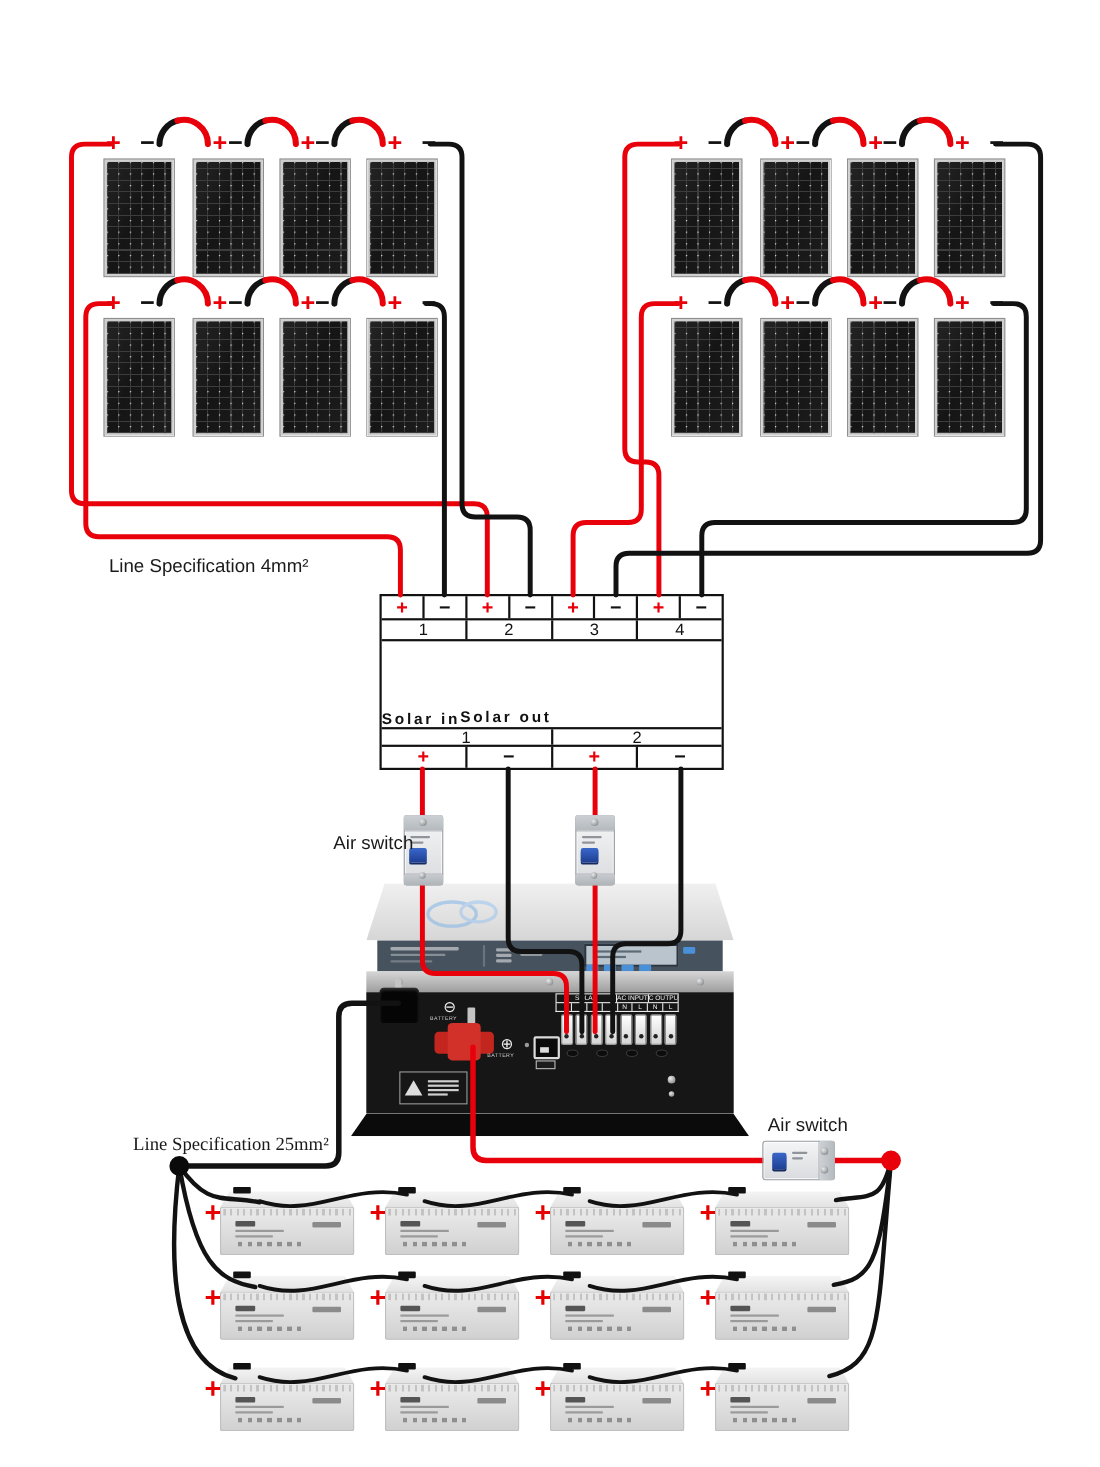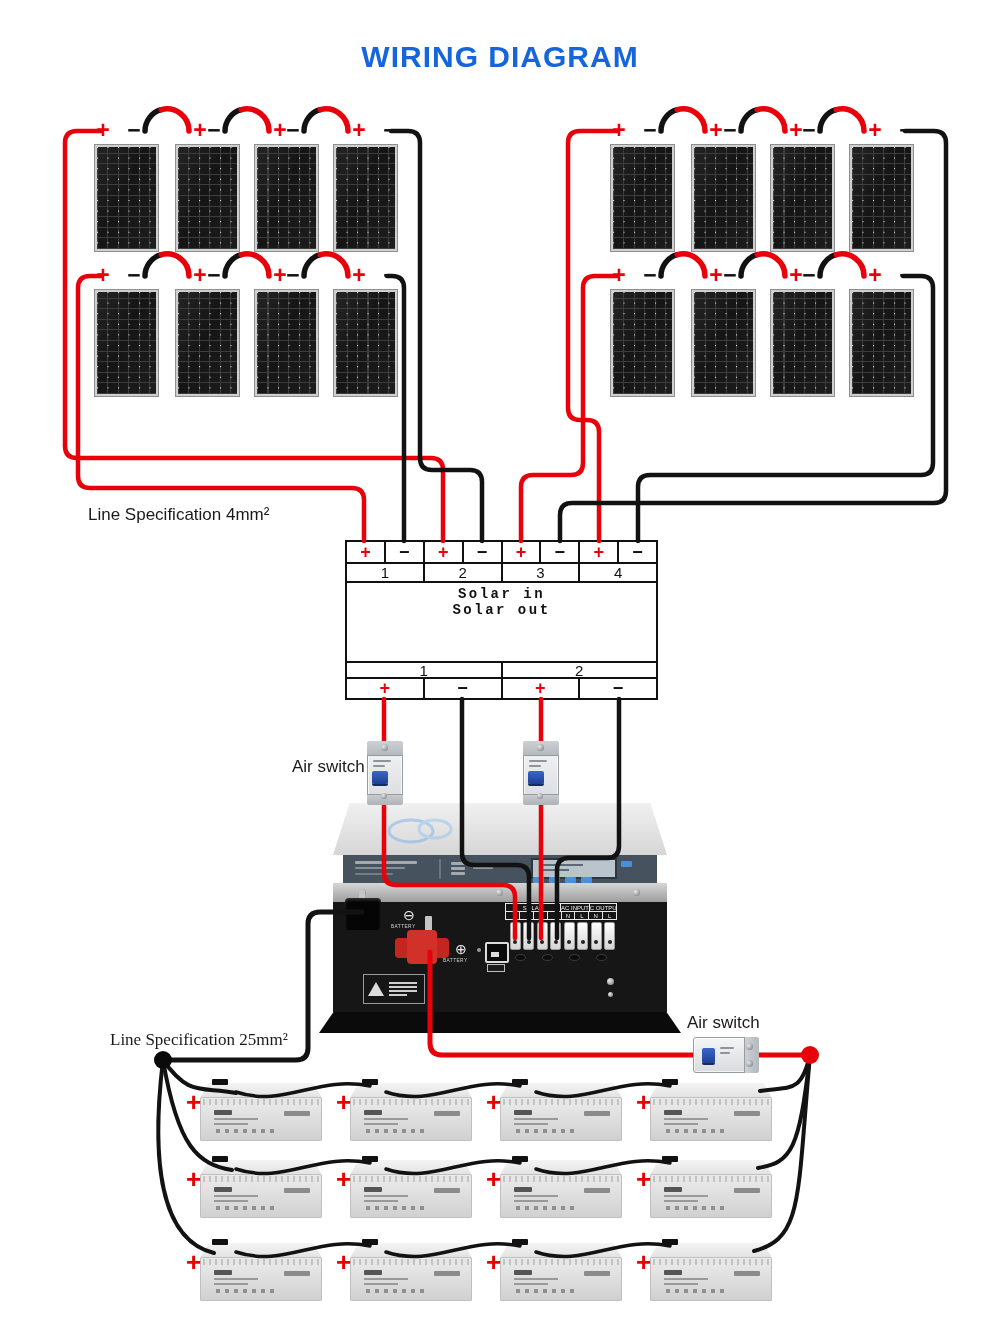--- a/index.html
+++ b/index.html
@@ -2,21 +2,21 @@
 <html><head>
 <meta charset="utf-8">
 <style>
   html,body{margin:0;padding:0;background:#fff;}
   #stage{position:relative;width:1000px;height:1334px;background:#fff;overflow:hidden;
          font-family:"Liberation Sans",sans-serif;}
   
   #title{position:absolute;left:0;top:40px;width:1000px;text-align:center;
          font-size:30px;font-weight:bold;letter-spacing:1px;color:#1565dd;}
   
-  .txt-label{position:absolute;font-size:17px;color:#1a1a1a;white-space:nowrap;z-index:7;}
+  .txt-label{position:absolute;font-size:17px;color:#1a1a1a;white-space:nowrap;z-index:7;margin-left:11px;}
   
   .panel{position:absolute;width:63px;height:106px;background:
       radial-gradient(circle at 0 0, rgba(255,255,255,.85) .9px, transparent 1.6px) 0 0/10.5px 10.6px,
       repeating-linear-gradient(90deg,#3d3d3d 0 1px,transparent 1px 10.5px),
       repeating-linear-gradient(0deg,#3d3d3d 0 1px,transparent 1px 10.6px),
       linear-gradient(115deg,#242424 0%,#151515 45%,#1d1d1d 100%);
       border:2px solid #cfcfcf;box-shadow:0 0 0 1px #8e8e8e;box-sizing:border-box;z-index:1;}
   .pol{position:absolute;transform:translate(-50%,-54%);font-size:23px;font-weight:900;z-index:4;
        line-height:1;}
   .pol.red{color:#e8000a;} .pol.blk{color:#111;}
@@ -26,21 +26,21 @@
   #combined-box{position:absolute;left:345px;top:540px;width:313px;height:160px;background:#fff;
       border:2px solid #111;box-sizing:border-box;display:flex;flex-direction:column;z-index:2;}
   .cb-row{display:flex;box-sizing:border-box;}
   .cb-cell{flex:1;display:flex;align-items:center;justify-content:center;box-sizing:border-box;
       border-right:2px solid #111;font-weight:bold;}
   .cb-cell:last-child{border-right:none;}
   .cb-sign{font-size:18px;} .cb-sign.pos{color:#e8000a;} .cb-sign.neg{color:#111;}
   .cb-num{font-size:15px;color:#111;font-weight:normal;}
   #cb-in-terms{height:22px;border-bottom:2px solid #111;}
   #cb-in-nums{height:19px;border-bottom:2px solid #111;}
-  .cb-body{flex:1;display:flex;flex-direction:column;align-items:center;font-family:Liberation Mono, monospace;}
+  .cb-body{flex:1;display:flex;flex-direction:row;align-items:flex-end;}
   .cb-solar-in{padding-top:3px;font-weight:bold;font-size:14px;letter-spacing:2.5px;color:#111;}
   .cb-name{flex:1;display:flex;align-items:center;font-weight:bold;font-size:14px;
       letter-spacing:1.5px;color:#e8000a;}
   .cb-solar-out{padding-bottom:2px;font-weight:bold;font-size:14px;letter-spacing:2.5px;color:#111;}
   #cb-out-nums{height:16px;border-top:2px solid #111;}
   #cb-out-terms{height:21px;border-top:2px solid #111;}
   
   .breaker{position:absolute;z-index:6;}
   .breaker .body{position:absolute;inset:0;background:linear-gradient(#f4f5f6,#d9dbde);
       border:1px solid #979ca1;border-radius:3px;box-shadow:inset 0 0 0 1px rgba(255,255,255,.7);}
@@ -123,21 +123,20 @@
   .bat-icons{position:absolute;left:16px;top:32px;width:60px;height:4px;
       background:repeating-linear-gradient(90deg,#8f8f8f 0 4px,transparent 4px 9px);}
   .bat-neg{position:absolute;width:16px;height:6px;background:#111;border-radius:1px;z-index:6;}
   .bat-pos{position:absolute;font-size:26px;font-weight:900;color:#e60000;line-height:1;z-index:6;}
 </style>
 </head>
 <body>
 
 <div id="stage">
 
-  <div id="title">WIRING DIAGRAM</div>
 
   <svg id="wires" width="1000" height="1334">
       <path d="M145,131 A22,22 0 0 1 161.3,109.7" stroke="#121212" stroke-width="5.5" fill="none" stroke-linecap="round" stroke-linejoin="round"></path>
       <path d="M161.3,109.7 A22,22 0 0 1 189,131" stroke="#e8000a" stroke-width="5.5" fill="none" stroke-linecap="round" stroke-linejoin="round"></path>
       <path d="M225,131 A22,22 0 0 1 241.3,109.7" stroke="#121212" stroke-width="5.5" fill="none" stroke-linecap="round" stroke-linejoin="round"></path>
       <path d="M241.3,109.7 A22,22 0 0 1 269,131" stroke="#e8000a" stroke-width="5.5" fill="none" stroke-linecap="round" stroke-linejoin="round"></path>
       <path d="M304,131 A22,22 0 0 1 320.3,109.7" stroke="#121212" stroke-width="5.5" fill="none" stroke-linecap="round" stroke-linejoin="round"></path>
       <path d="M320.3,109.7 A22,22 0 0 1 348,131" stroke="#e8000a" stroke-width="5.5" fill="none" stroke-linecap="round" stroke-linejoin="round"></path>
       <path d="M145,276 A22,22 0 0 1 161.3,254.7" stroke="#121212" stroke-width="5.5" fill="none" stroke-linecap="round" stroke-linejoin="round"></path>
       <path d="M161.3,254.7 A22,22 0 0 1 189,276" stroke="#e8000a" stroke-width="5.5" fill="none" stroke-linecap="round" stroke-linejoin="round"></path>

